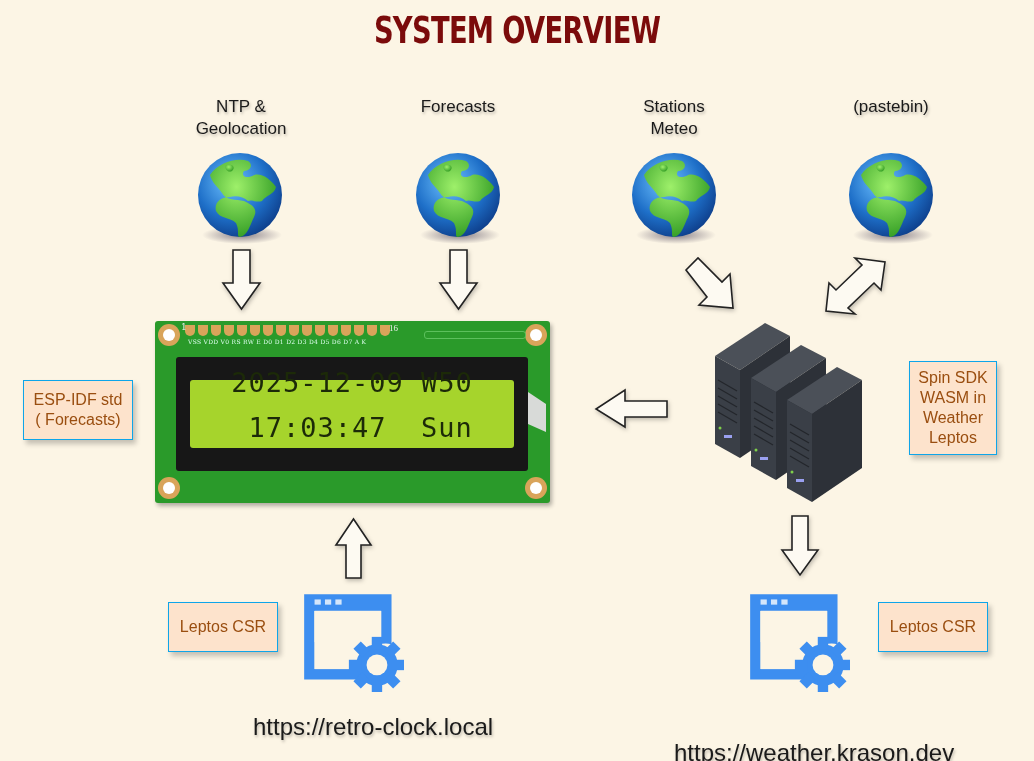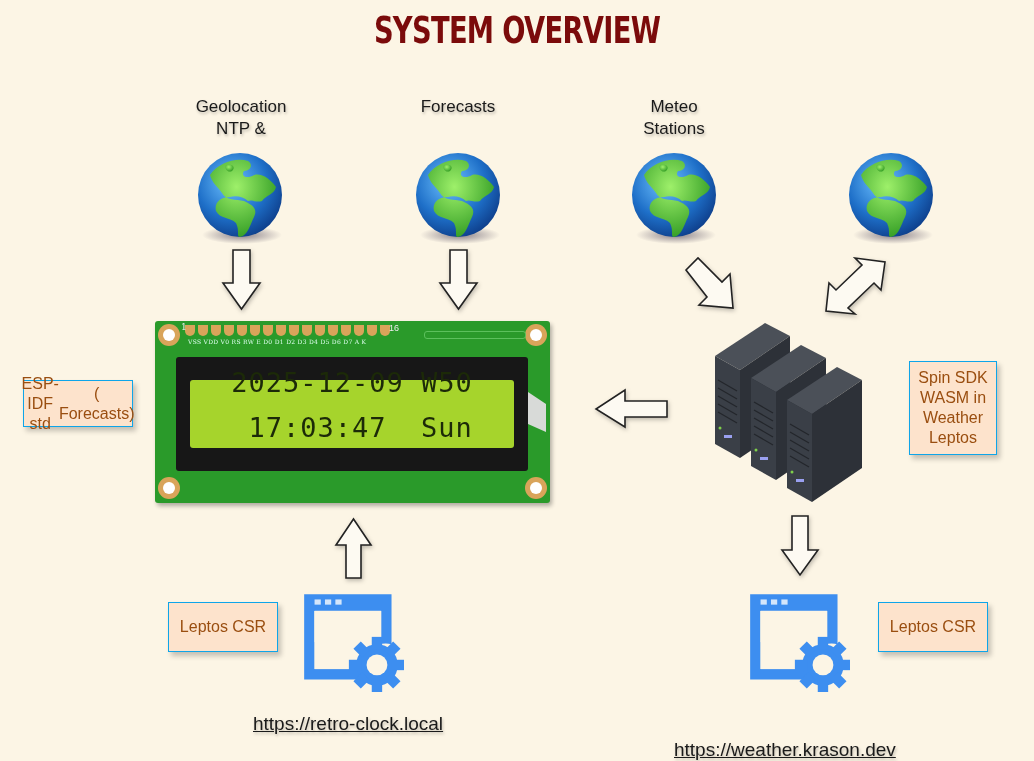--- a/index.html
+++ b/index.html
@@ -2,29 +2,29 @@
 <html><head>
 <meta charset="utf-8">
 <style>
   html, body { margin:0; padding:0; }
   body { width:1034px; height:761px; background:#fcf5e5; position:relative; overflow:hidden; font-family:"Liberation Sans", sans-serif; }
   .abs { position:absolute; }
   .title { left:0; width:1034px; top:8px; text-align:center; font-family:"DejaVu Sans", sans-serif; font-weight:bold; font-size:38px; color:#7b0b0b; letter-spacing:-1px; transform:scaleX(0.72); transform-origin:center; }
   .src-label { width:160px; text-align:center; font-size:17px; line-height:22px; color:#1a1a1a; text-shadow:1px 2px 3px rgba(0,0,0,0.25); }
   .globe { width:88px; height:96px; }
   .note { background:#fde3cc; border:1px solid #0ea5e9; box-shadow:3px 4px 5px rgba(0,0,0,0.22); color:#9a4e10; font-size:16px; line-height:20px; text-align:center; display:flex; align-items:center; justify-content:center; box-sizing:border-box; }
-  .url { font-size:19px; color:#1a1a1a; text-shadow:1px 2px 3px rgba(0,0,0,0.25);text-decoration:underline; }
+  .url { font-size:24px; color:#1a1a1a; text-shadow:1px 2px 3px rgba(0,0,0,0.25); }
   .lcd-board { left:155px; top:321px; width:395px; height:182px; background:#2a9a2a; border-radius:3px; box-shadow:2px 3px 4px rgba(0,0,0,0.3); }
   .hole { width:22px; height:22px; border-radius:50%; background:#d9a45a; }
   .hole::after { content:""; position:absolute; left:5px; top:5px; width:12px; height:12px; border-radius:50%; background:#fff; }
   .pins { left:185px; top:325px; display:flex; gap:3.5px; }
   .pin { width:9.5px; height:11px; background:#d9a45a; border-radius:0 0 5px 5px; }
   .pinlabels { left:188px; top:338px; font-family:"DejaVu Serif", serif; font-size:6px; color:#dfe; letter-spacing:0.3px; white-space:nowrap; }
   .pin1 { left:181px; top:322px; font-family:"DejaVu Serif", serif; font-size:9px; color:#eee; }
-  .pin16 { left:389px; top:323px; font-family:Liberation Sans, sans-serif; font-size:9px; color:#eee; }
+  .pin16 { left:389px; top:323px; font-family:Liberation Serif, serif; font-size:9px; color:#eee; }
   .bezel { left:176px; top:357px; width:352px; height:114px; background:#171717; border-radius:3px; }
   .screen { left:190px; top:380px; width:324px; height:68px; background:#a6d42c; border-radius:3px; }
   .lcd-line { left:190px; width:324px; text-align:center; font-family:"DejaVu Sans Mono", monospace; font-size:27px; color:#1c2a08; letter-spacing:1px; line-height:28px; }
 </style>
 </head>
 <body>
 
 <svg width="0" height="0" style="position:absolute">
   <defs>
     <radialGradient id="ocean" cx="40%" cy="35%" r="70%">
@@ -68,43 +68,44 @@
         </g>
         <circle r="10" fill="#fcf5e5"></circle>
       </g>
     </symbol>
   </defs>
 </svg>
 
 <div class="abs title">SYSTEM OVERVIEW</div>
 
 <div class="abs src-label" style="left:161px;top:96px">
+  <div>NTP &amp;</div>
   <div>Geolocation</div>
-  <div>NTP &amp;</div>
 </div>
 <svg class="abs globe" style="left:196px;top:151px">
     <use href="#globe"></use>
   </svg>
 
 <div class="abs src-label" style="left:378px;top:96px">
   <div>Forecasts</div>
 </div>
 <svg class="abs globe" style="left:414px;top:151px">
     <use href="#globe"></use>
   </svg>
 
 <div class="abs src-label" style="left:594px;top:96px">
+  <div>Stations</div>
   <div>Meteo</div>
-  <div>Stations</div>
 </div>
 <svg class="abs globe" style="left:630px;top:151px">
     <use href="#globe"></use>
   </svg>
 
 <div class="abs src-label" style="left:811px;top:96px">
+  <div>(pastebin)</div>
 </div>
 <svg class="abs globe" style="left:847px;top:151px">
     <use href="#globe"></use>
   </svg>
 
 <svg class="abs" style="left:0;top:0" width="1034" height="761">
   <g fill="#fdfaf2" stroke="#222" stroke-width="1.6" style="filter:drop-shadow(1px 2px 2px rgba(0,0,0,0.25))">
     <path d="M233 250 H250 V283 H260 L241.5 309 L223 283 H233 Z"></path>
     <path d="M450 250 H467 V283 H477 L458.5 309 L440 283 H450 Z"></path>
     <path d="M686 270 L698 258 L722 282 L730 274 L733 308 L699 305 L707 297 Z"></path>
@@ -141,21 +142,21 @@
 <div class="abs pin1">1</div>
 <div class="abs pin16">16</div>
 <div class="abs pinlabels">VSS VDD V0  RS  RW  E   D0  D1  D2  D3  D4  D5  D6  D7  A   K</div>
 <div class="abs" style="left:424px;top:331px;width:100px;height:6px;border:1px solid #5cc05c;border-radius:3px;"></div>
 <div class="abs" style="left:528px;top:392px;width:18px;height:40px;background:#d8dad8;clip-path:polygon(0 0,100% 30%,100% 100%,0 80%);"></div>
 <div class="abs bezel"></div>
 <div class="abs screen"></div>
 <div class="abs lcd-line" style="top:369px;white-space:pre">2025-12-09 W50</div>
 <div class="abs lcd-line" style="top:414px;white-space:pre"> 17:03:47  Sun</div>
 
-<div class="abs note" style="left:23px;top:380px;width:110px;height:47px;">
+<div class="abs note" style="left:23px;top:380px;width:110px;height:60px;flex-direction:column">
   <div>ESP-IDF std</div>
   <div>( Forecasts)</div>
 </div>
 <div class="abs note" style="left:909px;top:361px;width:88px;height:94px;flex-direction:column">
   <div>Spin SDK</div>
   <div>WASM in</div>
   <div>Weather</div>
   <div>Leptos</div>
 </div>
 <div class="abs note" style="left:168px;top:602px;width:110px;height:50px">Leptos CSR</div>

